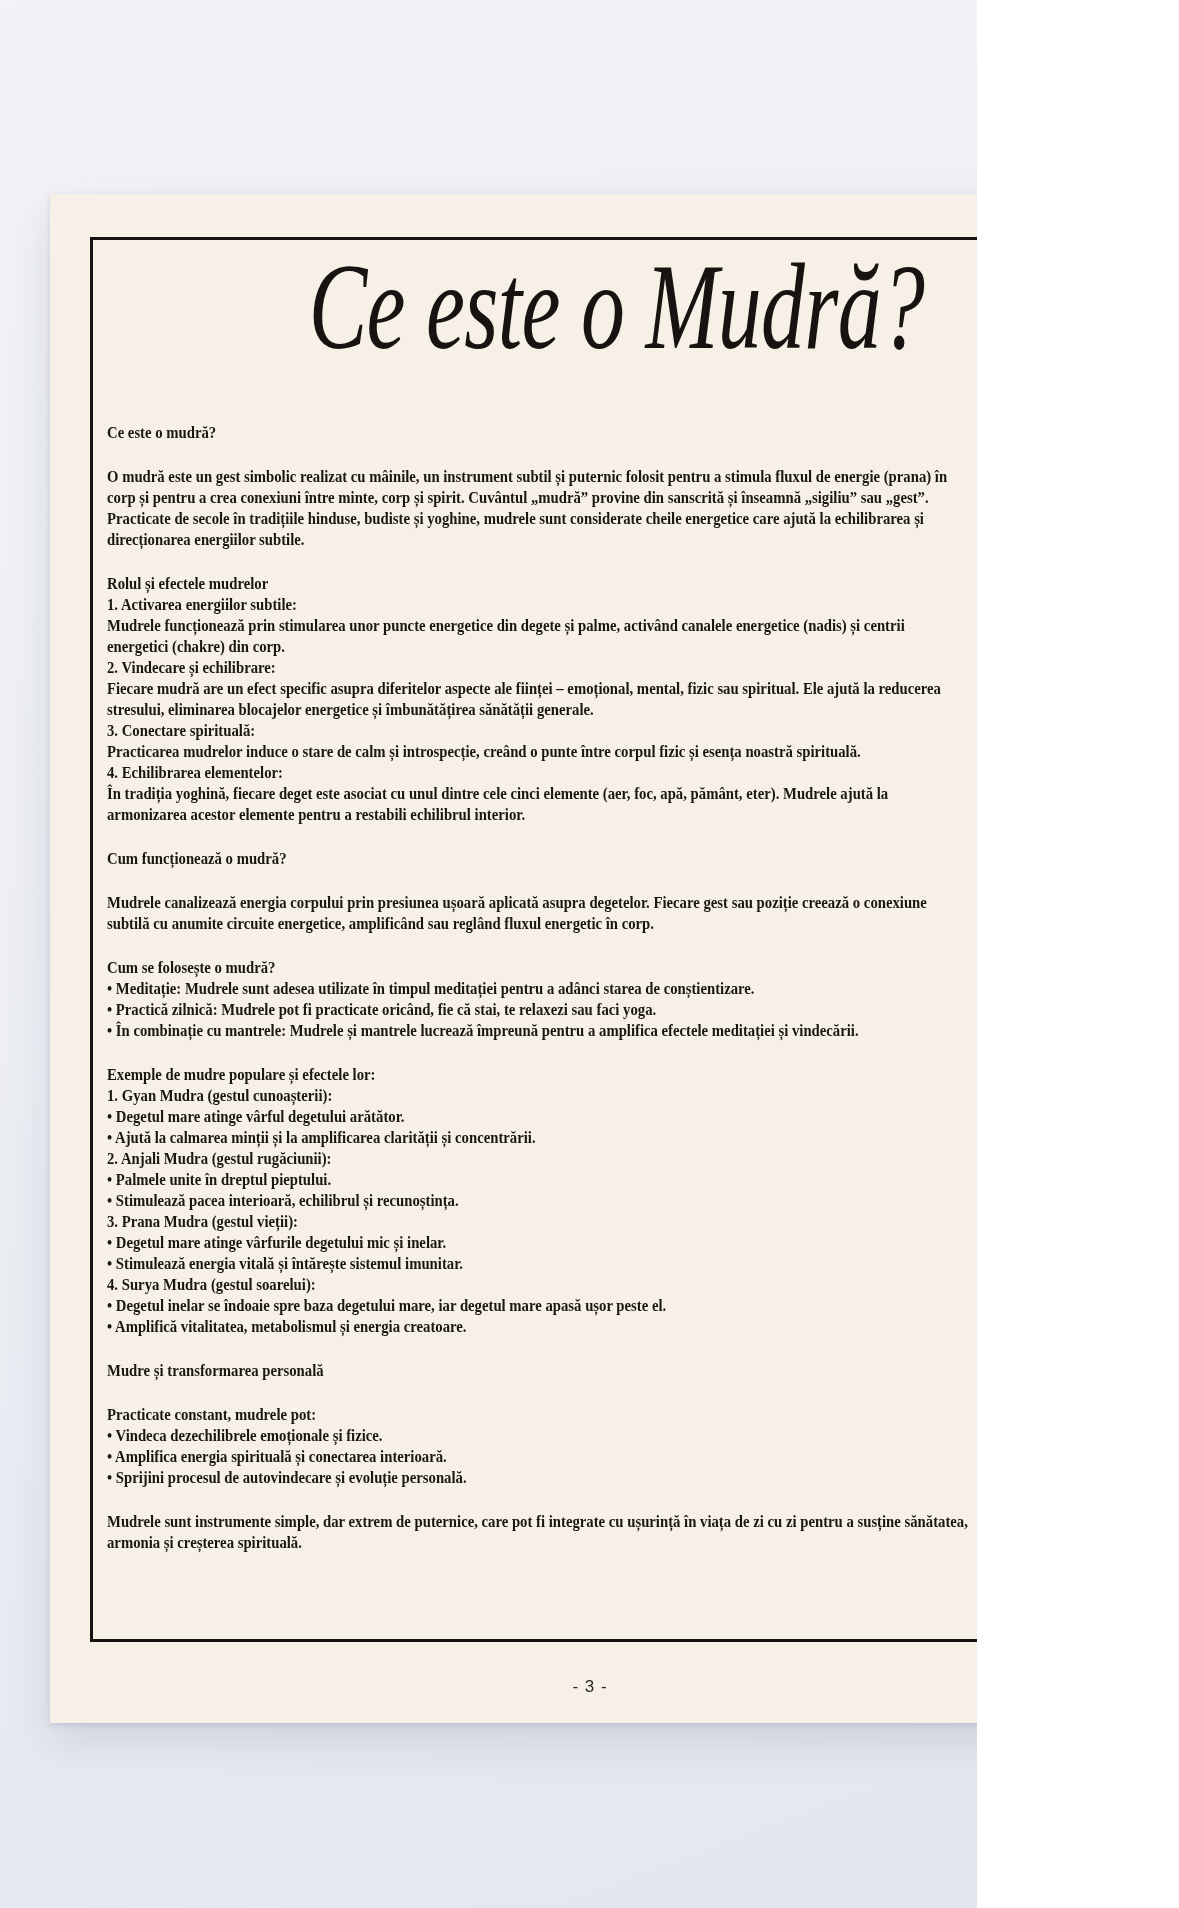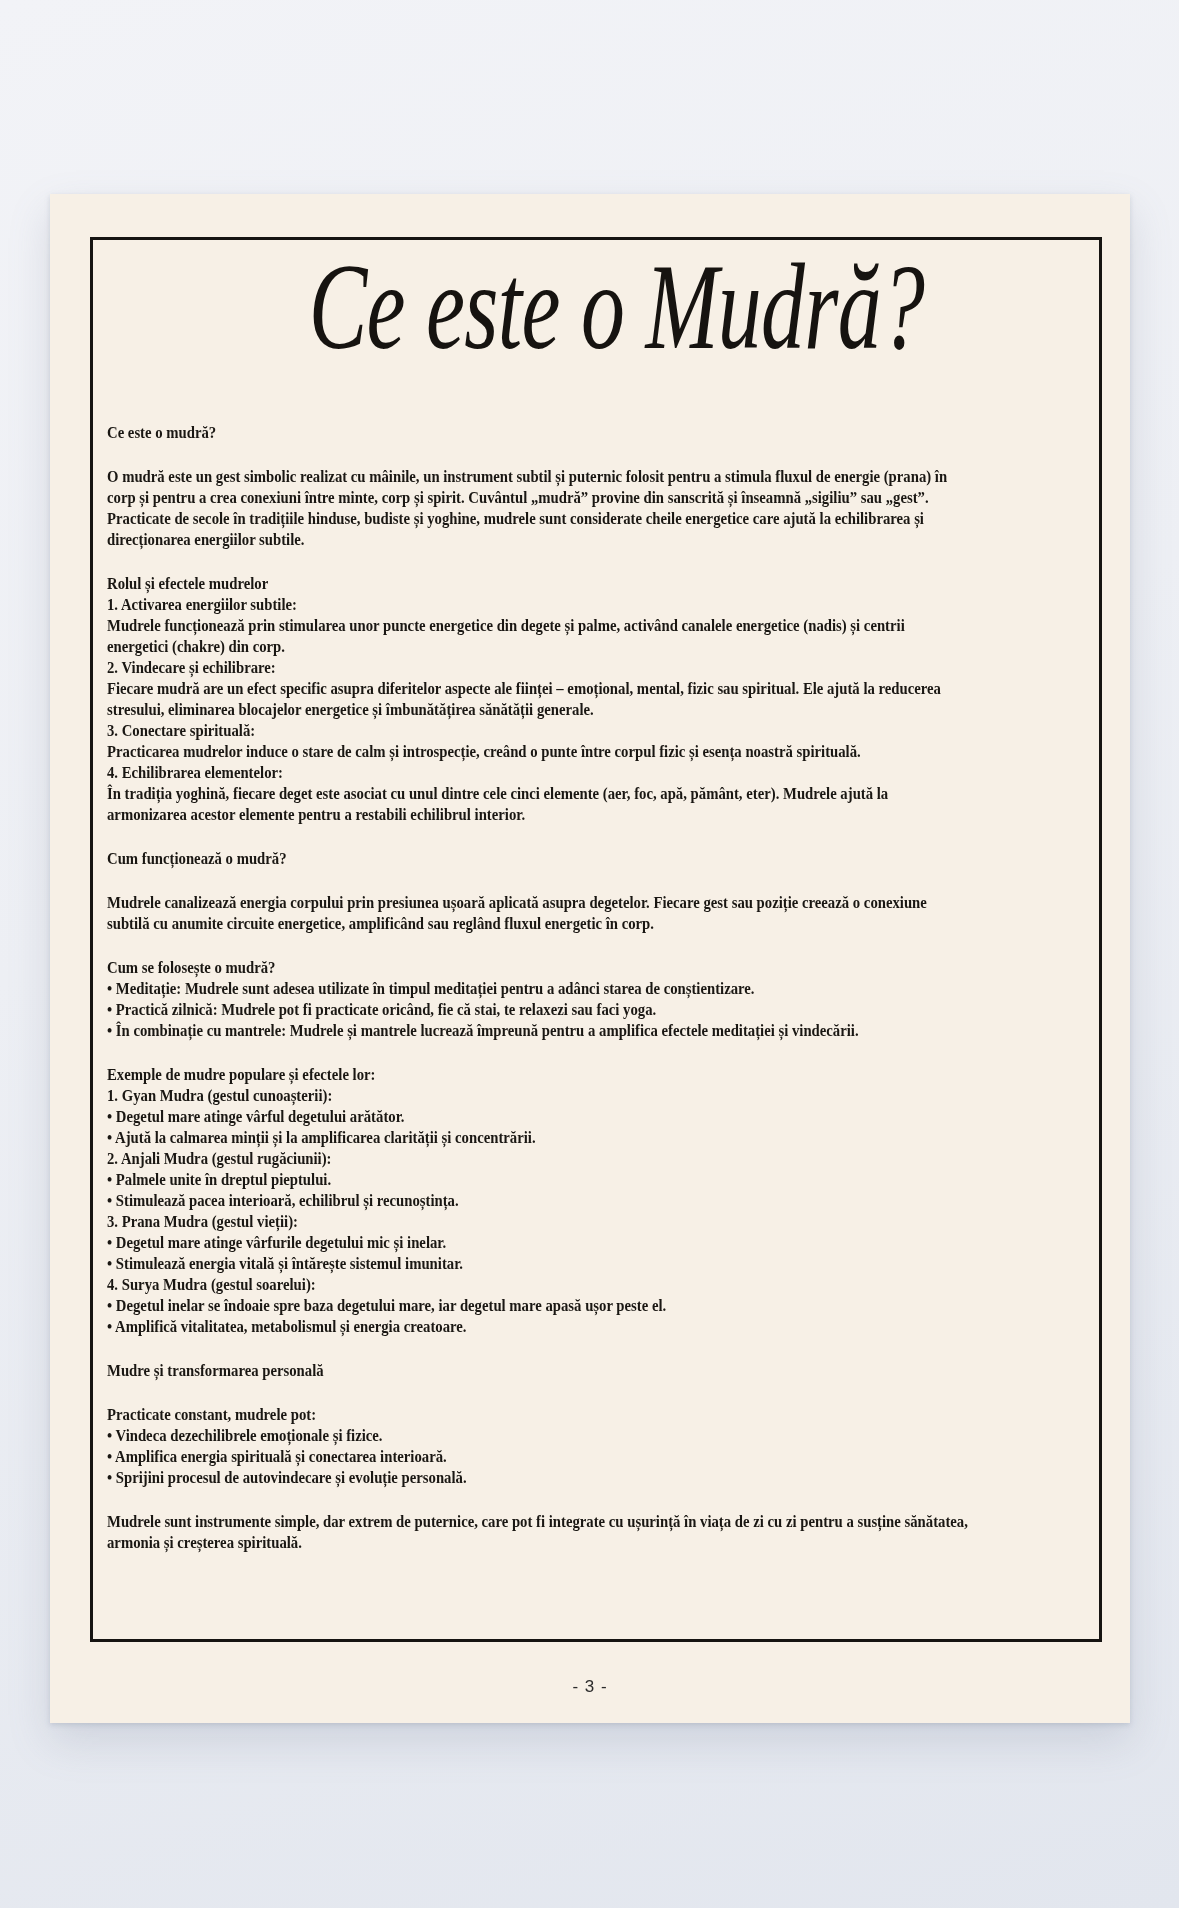--- a/index.html
+++ b/index.html
@@ -1,18 +1,18 @@
 <!DOCTYPE html>
 <html><head>
 <meta charset="utf-8">
 <style>
   html, body { margin: 0; padding: 0; }
   .canvas {
     position: relative;
-    width: 1179px;
+    width: 977px;
     height: 1908px;
     overflow: hidden;
     background: linear-gradient(160deg, #f2f3f7 0%, #edeff4 42%, #e2e6ee 100%);
     font-family: "Liberation Serif", serif;
   }
   .paper {
     position: absolute;
     left: 50px;
     top: 194px;
     width: 1080px;

